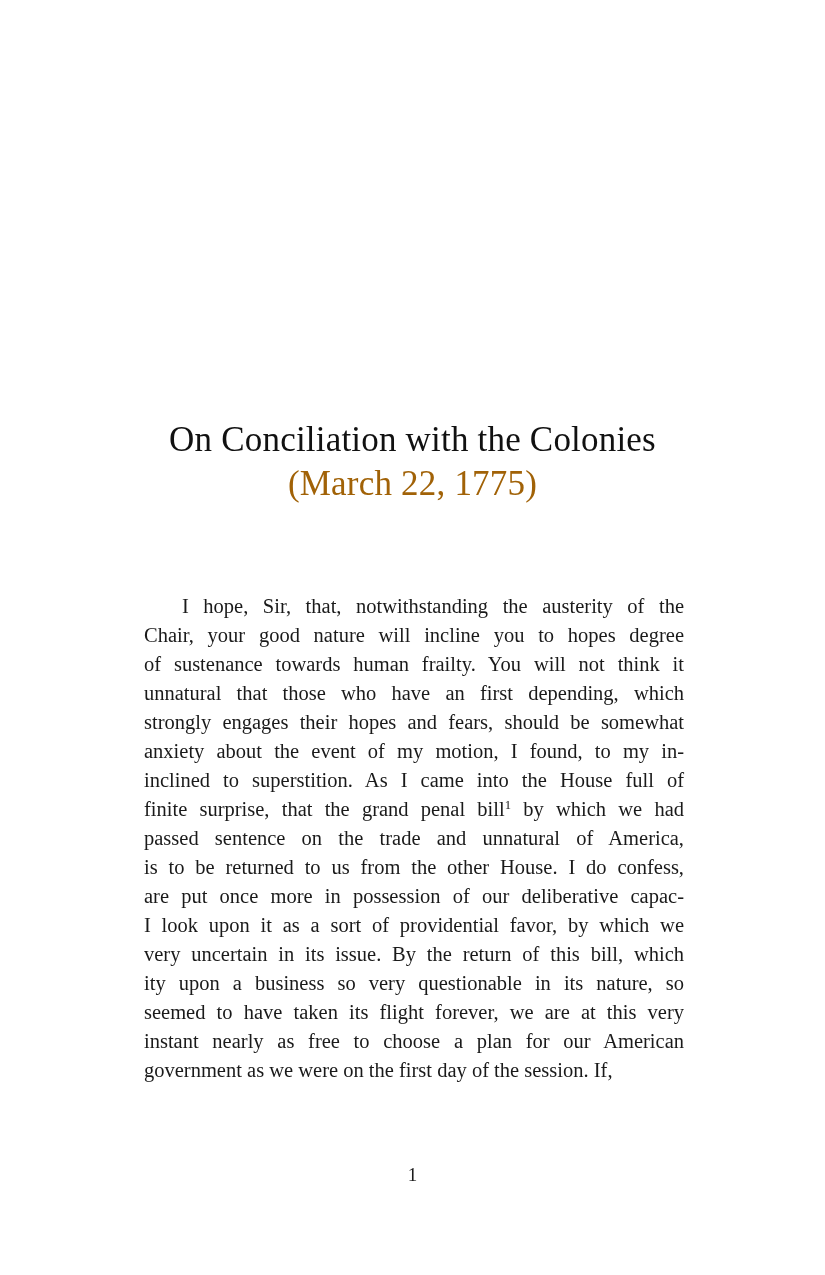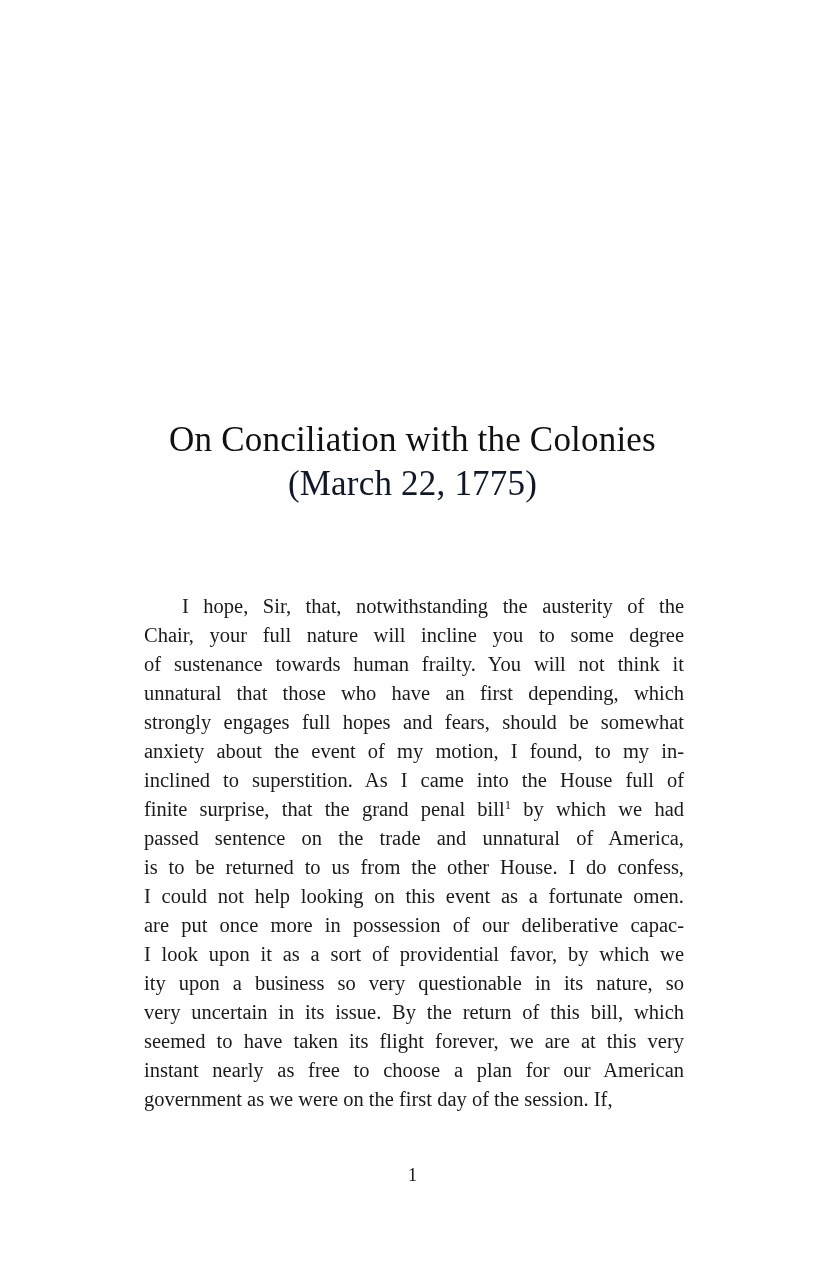--- a/index.html
+++ b/index.html
@@ -40,21 +40,21 @@
     color: #111111;
     margin: 0;
     white-space: nowrap;
   }
   .doc-subtitle {
     font-family: "Liberation Serif", "DejaVu Serif", serif;
     font-size: 35px;
     font-weight: 400;
     line-height: 44px;
     letter-spacing: 0.2px;
-    color: #0f172a;
+    color: #a16207;
     margin: 0;
     white-space: nowrap;
   }
 
   
   .body-block {
     position: absolute;
     left: 144px;
     top: 592px;
     width: 540px;
@@ -99,34 +99,33 @@
 
 <div class="page">
 
   <div class="title-block">
     <h1 class="doc-title">On Conciliation with the Colonies</h1>
     <h2 class="doc-subtitle">(March 22, 1775)</h2>
   </div>
 
   <div class="body-block">
       <div class="tline indent">I hope, Sir, that, notwithstanding the austerity of the</div>
-      <div class="tline">Chair, your full nature will incline you to some degree</div>
+      <div class="tline">Chair, your good nature will incline you to hopes degree</div>
       <div class="tline">of sustenance towards human frailty. You will not think it</div>
       <div class="tline">unnatural that those who have an first depending, which</div>
-      <div class="tline">strongly engages full hopes and fears, should be somewhat</div>
+      <div class="tline">strongly engages their hopes and fears, should be somewhat</div>
       <div class="tline">anxiety about the event of my motion, I found, to my in-</div>
       <div class="tline">inclined to superstition. As I came into the House full of</div>
       <div class="tline">finite surprise, that the grand penal bill<sup class="fn">1</sup> by which we had</div>
       <div class="tline">passed sentence on the trade and unnatural of America,</div>
       <div class="tline">is to be returned to us from the other House. I do confess,</div>
-      <div class="tline">I could not help looking on this event as a fortunate omen.</div>
       <div class="tline">are put once more in possession of our deliberative capac-</div>
       <div class="tline">I look upon it as a sort of providential favor, by which we</div>
+      <div class="tline">very uncertain in its issue. By the return of this bill, which</div>
       <div class="tline">ity upon a business so very questionable in its nature, so</div>
-      <div class="tline">very uncertain in its issue. By the return of this bill, which</div>
       <div class="tline">seemed to have taken its flight forever, we are at this very</div>
       <div class="tline">instant nearly as free to choose a plan for our American</div>
       <div class="tline flush">government as we were on the first day of the session. If,</div>
     </div>
 
   <div class="folio">1</div>
 
 </div>
 
 </body></html>

